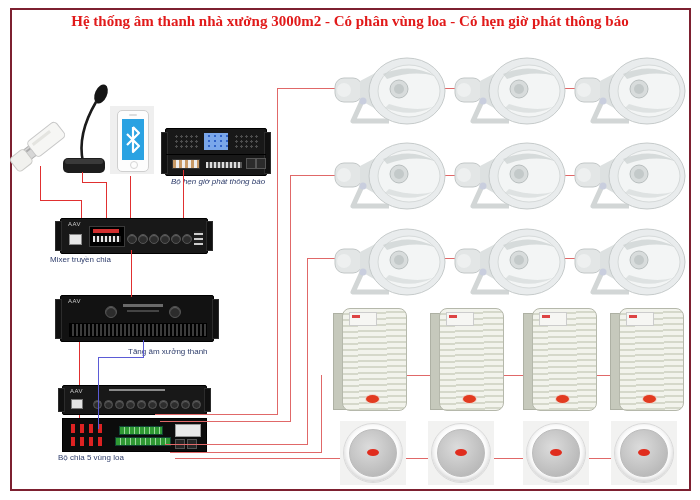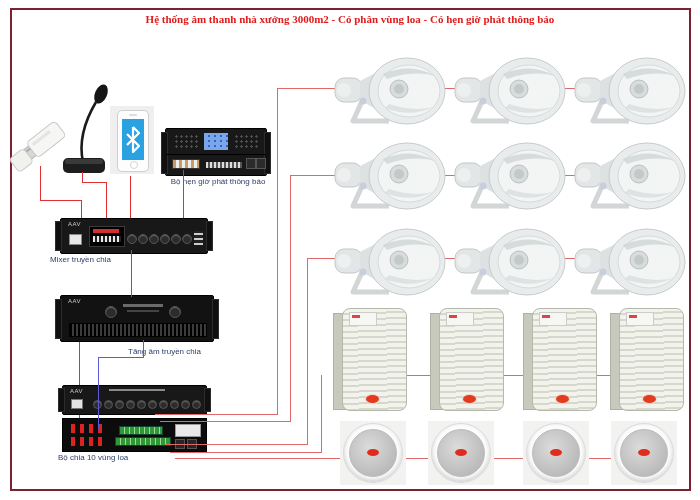--- a/index.html
+++ b/index.html
@@ -1,21 +1,21 @@
 <!DOCTYPE html>
 <html><head>
 <meta charset="utf-8">
 <style>
   html,body{margin:0;padding:0;}
   body{width:700px;height:500px;position:relative;background:#fff;
        font-family:"Liberation Sans", sans-serif;overflow:hidden;}
   .abs{position:absolute;}
   #frame{left:10px;top:8px;width:677px;height:479px;border:2px solid #7d2030;z-index:0;}
   #title{left:0;top:13px;width:100%;text-align:center;color:#e11a1a;
-         font-family:"Liberation Serif", serif;font-weight:bold;font-size:11px;z-index:2;}
+         font-family:"Liberation Serif", serif;font-weight:bold;font-size:15px;z-index:2;}
   .dev{z-index:2;}
   .dev-label{color:#2e3d6b;font-size:8px;z-index:3;white-space:nowrap;}
   .wire{z-index:3;}
   .rack{background:#181818;border:1px solid #000;border-radius:2px;}
   .ear{position:absolute;width:5px;background:#101010;border:1px solid #2c2c2c;}
   .brand{position:absolute;left:7px;top:2px;color:#c9c9c9;font-size:6px;letter-spacing:.5px;}
   .knob{position:absolute;border-radius:50%;background:#2c2c2c;border:1px solid #555;box-shadow:inset 0 1px 1px #666;}
   .spk{z-index:4;}
   
   .colspk{width:74px;height:104px;}
@@ -81,21 +81,21 @@
   <div class="abs" style="left:8px;top:5px;width:24px;height:15px;background:radial-gradient(circle,#4d4d4d 1px,transparent 1.4px);background-size:5px 5px"></div>
   <div class="abs" style="left:68px;top:5px;width:24px;height:15px;background:radial-gradient(circle,#4d4d4d 1px,transparent 1.4px);background-size:5px 5px"></div>
   <div class="abs" style="left:38px;top:4px;width:24px;height:17px;background:#2f62c8;
        background-image:repeating-linear-gradient(90deg,#7aa7ea 0 4px,transparent 4px 6px),repeating-linear-gradient(0deg,#7aa7ea 0 3px,transparent 3px 5px)"></div>
   <div class="abs" style="left:0;top:25px;width:100%;height:1px;background:#000"></div>
   <div class="abs" style="left:6px;top:30px;width:26px;height:8px;background:repeating-linear-gradient(90deg,#c89a66 0 3px,#eee 3px 6px);border:1px solid #333"></div>
   <div class="abs" style="left:40px;top:33px;width:36px;height:6px;background:repeating-linear-gradient(90deg,#ddd 0 2px,#555 2px 4px)"></div>
   <div class="abs" style="left:80px;top:29px;width:8px;height:9px;background:#2b2b2b;border:1px solid #555"></div>
   <div class="abs" style="left:90px;top:29px;width:8px;height:9px;background:#2b2b2b;border:1px solid #555"></div>
 </div>
-<div class="abs dev-label" style="left: 170px; top: 177px; width: 96px; text-align: center; color: rgb(46, 61, 107);">Bộ hẹn giờ phát thông báo</div>
+<div class="abs dev-label" style="left: 170px; top: 177px; width: 96px; text-align: center; color: rgb(46, 61, 107); font-style: italic;">Bộ hẹn giờ phát thông báo</div>
 
 <div class="abs dev rack" style="left:60px;top:218px;width:146px;height:34px">
   <div class="ear" style="left:-6px;top:2px;height:28px"></div>
   <div class="ear" style="right:-6px;top:2px;height:28px"></div>
   <div class="brand">AAV</div>
   <div class="abs" style="left:8px;top:15px;width:11px;height:9px;background:#e8e8e8;border:1px solid #888"></div>
   <div class="abs" style="left:28px;top:7px;width:34px;height:19px;background:#000;border:1px solid #3a3a3a">
     <div class="abs" style="left:3px;top:2px;width:26px;height:4px;background:#d22f2f"></div>
     <div class="abs" style="left:3px;top:9px;width:28px;height:6px;background:repeating-linear-gradient(90deg,#e8e8e8 0 2px,#222 2px 4px)"></div>
   </div>
@@ -112,21 +112,21 @@
 <div class="abs dev" style="left:60px;top:295px;width:152px;height:45px;background:#121212;border:1px solid #000;border-radius:2px">
   <div class="ear" style="left:-6px;top:3px;height:38px"></div>
   <div class="ear" style="right:-6px;top:3px;height:38px"></div>
   <div class="brand">AAV</div>
   <div class="abs" style="left:62px;top:8px;width:40px;height:3px;background:#6a6a6a"></div>
   <div class="abs" style="left:66px;top:14px;width:32px;height:2px;background:#444"></div>
   <div class="knob" style="left:44px;top:10px;width:10px;height:10px"></div>
   <div class="knob" style="left:108px;top:10px;width:10px;height:10px"></div>
   <div class="abs" style="left:8px;top:27px;width:136px;height:12px;background:repeating-linear-gradient(90deg,#000 0 2px,#3c3c3c 2px 4px);border:1px solid #000"></div>
 </div>
-<div class="abs dev-label" style="left: 128px; top: 347px; color: rgb(46, 61, 107);">Tăng âm truyền chia</div>
+<div class="abs dev-label" style="left: 128px; top: 347px; color: rgb(46, 61, 107);">Tăng âm xưởng thanh</div>
 
 <div class="abs dev rack" style="left:62px;top:385px;width:143px;height:28px">
   <div class="ear" style="left:-5px;top:2px;height:22px"></div>
   <div class="ear" style="right:-5px;top:2px;height:22px"></div>
   <div class="brand">AAV</div>
   <div class="abs" style="left:46px;top:3px;width:56px;height:2px;background:#8a8a8a"></div>
   <div class="abs" style="left:8px;top:13px;width:10px;height:8px;background:#e4e4e4;border:1px solid #777"></div>
   <div class="knob" style="left:30px;top:14px;width:7px;height:7px"></div>
   <div class="knob" style="left:41px;top:14px;width:7px;height:7px"></div>
   <div class="knob" style="left:52px;top:14px;width:7px;height:7px"></div>
@@ -141,21 +141,21 @@
 
 <div class="abs dev" style="left:62px;top:418px;width:143px;height:32px;background:#0c0c0c;border:1px solid #000">
   <div class="abs" style="left:8px;top:5px;width:36px;height:9px;background:repeating-linear-gradient(90deg,#d22 0 4px,#0c0c0c 4px 9px)"></div>
   <div class="abs" style="left:8px;top:18px;width:36px;height:9px;background:repeating-linear-gradient(90deg,#d22 0 4px,#0c0c0c 4px 9px)"></div>
   <div class="abs" style="left:56px;top:7px;width:42px;height:7px;background:repeating-linear-gradient(90deg,#2f9a34 0 4px,#9fd6a0 4px 5px);border:1px solid #143"></div>
   <div class="abs" style="left:52px;top:18px;width:54px;height:7px;background:repeating-linear-gradient(90deg,#2f9a34 0 4px,#9fd6a0 4px 5px);border:1px solid #143"></div>
   <div class="abs" style="left:112px;top:5px;width:24px;height:11px;background:#e9e9e9;border:1px solid #999"></div>
   <div class="abs" style="left:112px;top:20px;width:8px;height:8px;background:#262626;border:1px solid #555"></div>
   <div class="abs" style="left:124px;top:20px;width:8px;height:8px;background:#262626;border:1px solid #555"></div>
 </div>
-<div class="abs dev-label" style="left: 58px; top: 453px; color: rgb(46, 61, 107);">Bộ chia 10 vùng loa</div>
+<div class="abs dev-label" style="left: 58px; top: 453px; color: rgb(46, 61, 107);">Bộ chia 5 vùng loa</div>
 
 <div class="abs spk" style="left: 333px; top: 55px;"><svg width="114" height="74" viewBox="0 0 114 74">
     <path d="M30 44 L20 66 L56 66" fill="none" stroke="#d2d6d6" stroke-width="5" stroke-linejoin="round"></path>
     <rect x="2" y="23" width="27" height="24" rx="9" fill="#e3e6e6" stroke="#c2c7c7"></rect>
     <circle cx="11" cy="35" r="7" fill="#eef0f0"></circle>
     <polygon points="27,26 48,15 48,57 27,45" fill="#dde1e1"></polygon>
     <ellipse cx="74" cy="36" rx="38" ry="33" fill="#e9eced" stroke="#c6cbcb"></ellipse>
     <ellipse cx="76" cy="36" rx="31" ry="26" fill="#f3f5f5" stroke="#d6dada"></ellipse>
     <path d="M50 19 Q78 7 102 21 Q80 15 54 24 Z" fill="#ccd2d2" opacity="0.75"></path>
     <path d="M52 53 Q78 63 100 52 Q80 57 56 49 Z" fill="#ccd2d2" opacity="0.55"></path>

